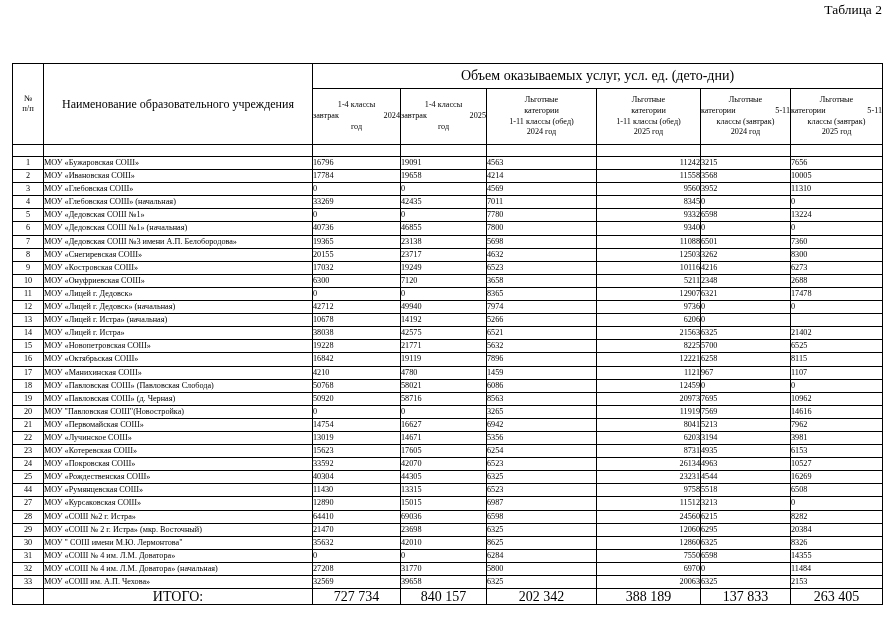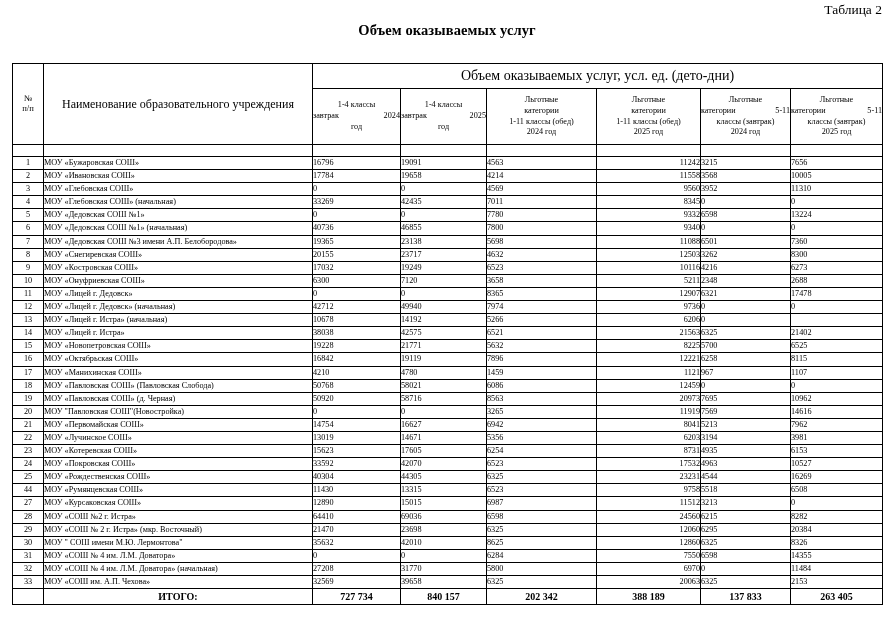--- a/index.html
+++ b/index.html
@@ -121,38 +121,37 @@
     text-align: left;
     padding-left: 4px;
   }
   td.c-val-center {
     text-align: right;
   }
   
   tr.totals td {
     height: 15px;
     line-height: 15px;
-    font-weight: bold;
-    font-size: 10px;
+    font-weight: normal;
+    font-size: 14px;
   }
   tr.totals td.t-label {
     text-align: center;
   }
   tr.totals td.t-val {
     text-align: center;
   }
 </style>
 </head>
 <body>
 
 <div class="page">
 
   <div class="table-label">Таблица 2</div>
 
-  <div class="doc-title">Объем оказываемых услуг</div>
 
   <div class="table-wrap">
     <table class="main">
       <colgroup>
         <col style="width:31px">
         <col style="width:269px">
         <col style="width:88px">
         <col style="width:86px">
         <col style="width:110px">
         <col style="width:104px">
@@ -445,21 +444,21 @@
             <td class="c-val-center">8731</td>
             <td class="c-val">4935</td>
             <td class="c-val">6153</td>
           </tr>
           <tr class="data">
             <td class="c-num">24</td>
             <td class="c-name">МОУ «Покровская СОШ»</td>
             <td class="c-val">33592</td>
             <td class="c-val">42070</td>
             <td class="c-val">6523</td>
-            <td class="c-val-center">17532</td>
+            <td class="c-val-center">26134</td>
             <td class="c-val">4963</td>
             <td class="c-val">10527</td>
           </tr>
           <tr class="data">
             <td class="c-num">25</td>
             <td class="c-name">МОУ «Рождественская СОШ»</td>
             <td class="c-val">40304</td>
             <td class="c-val">44305</td>
             <td class="c-val">6325</td>
             <td class="c-val-center">23231</td>

